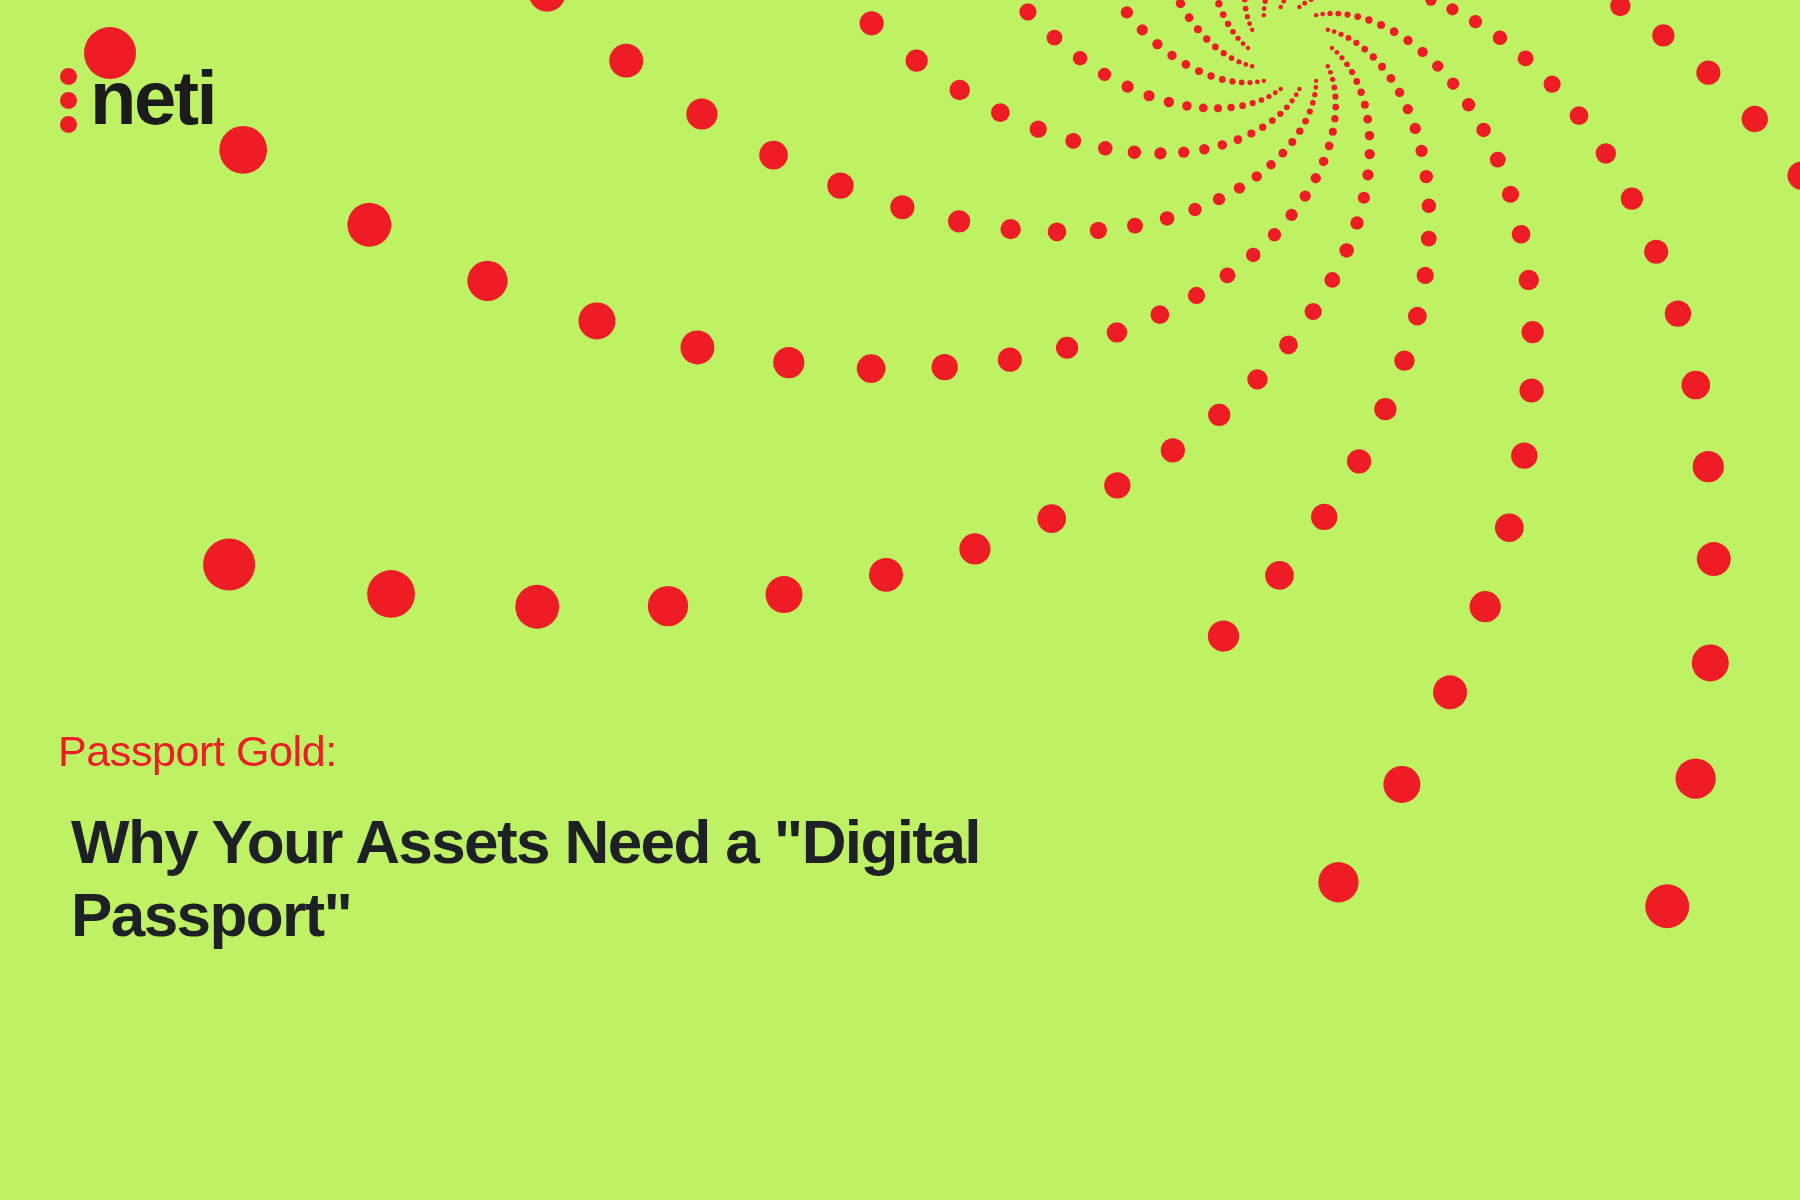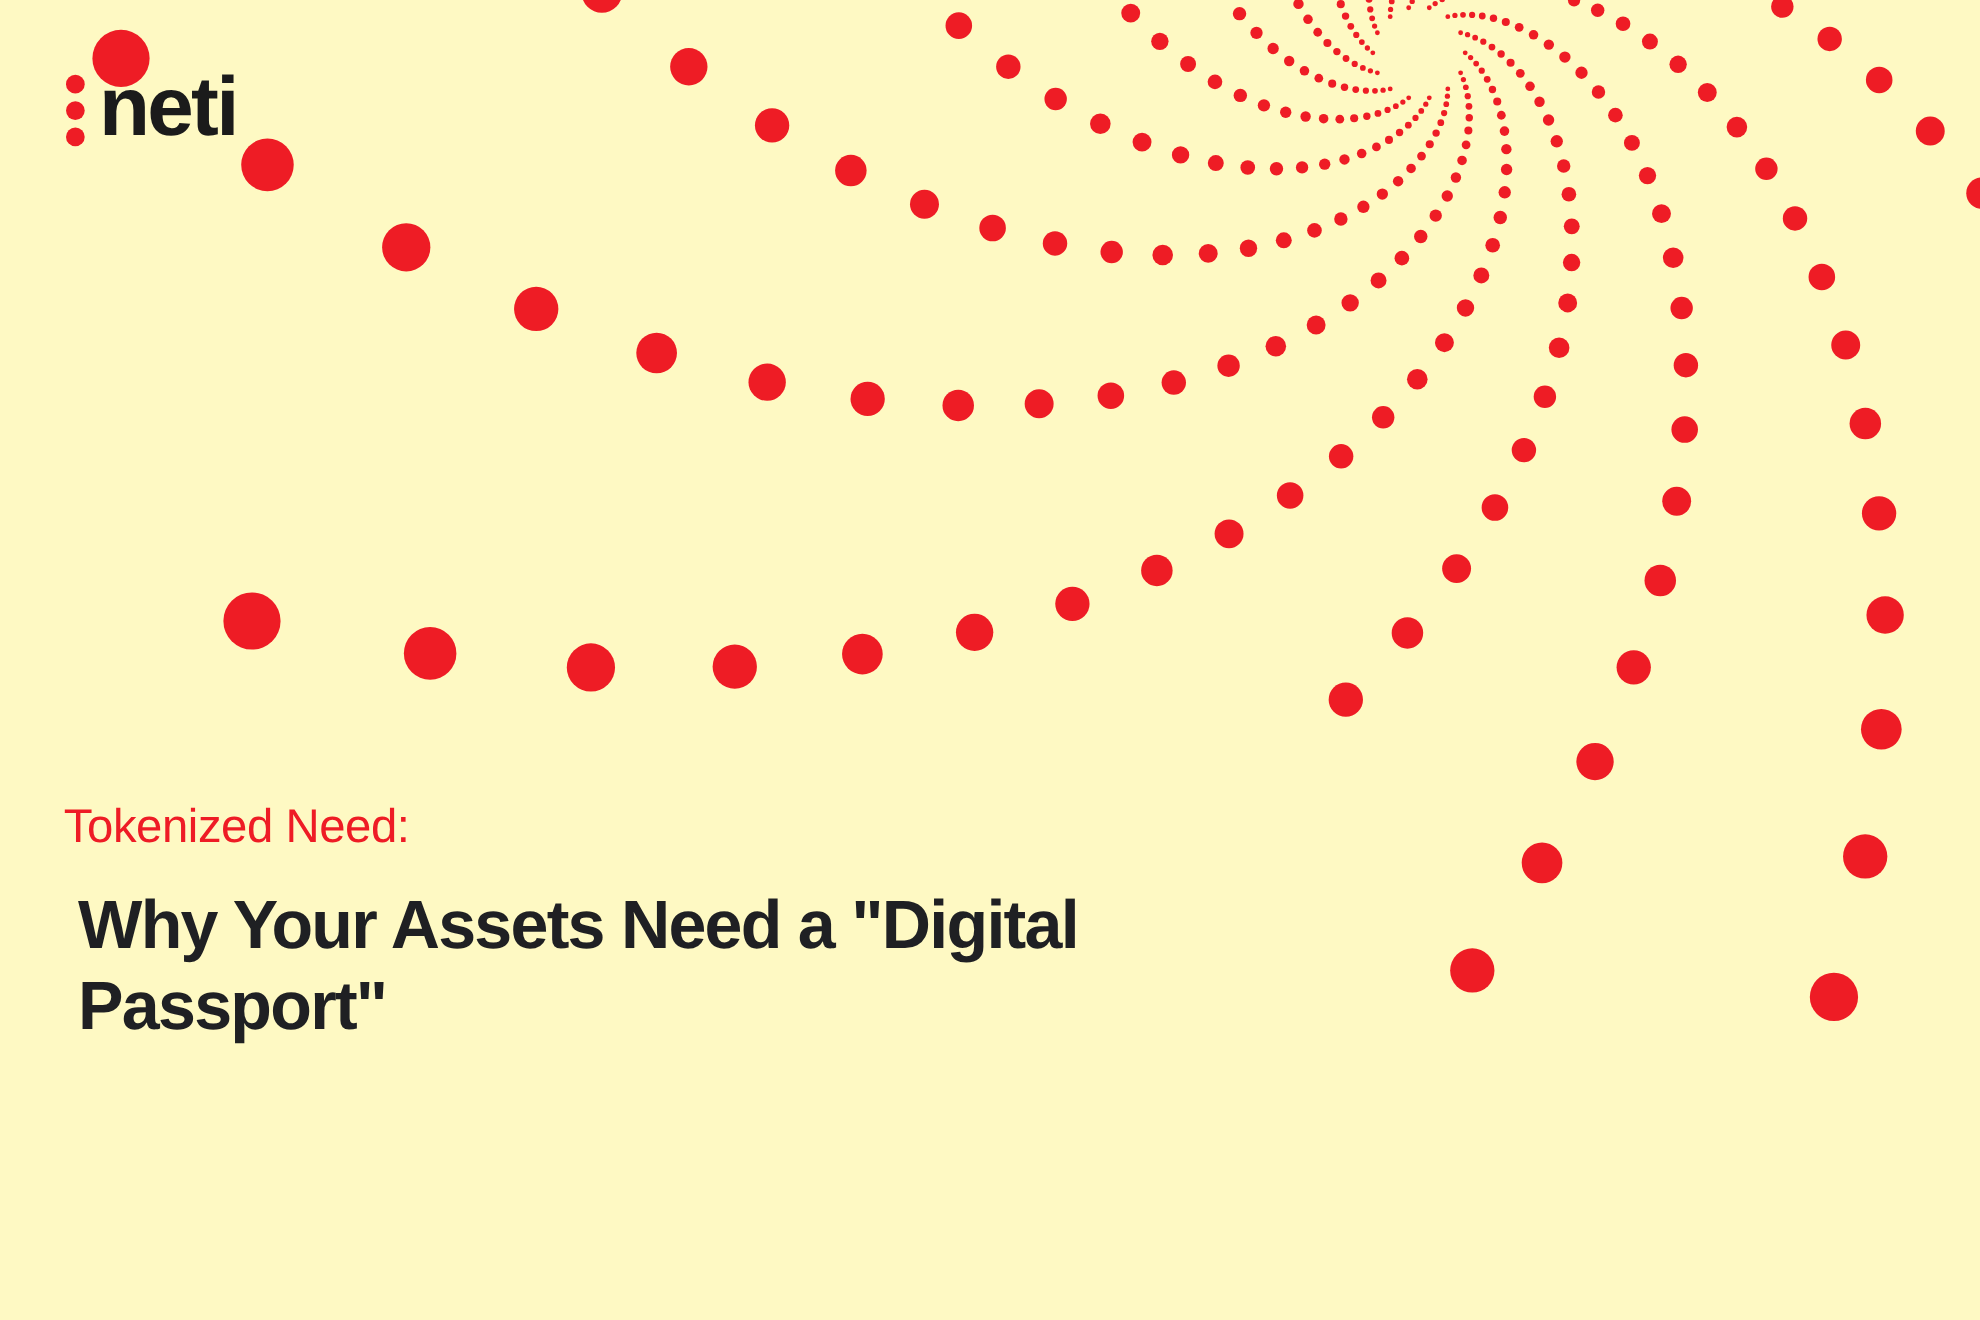--- a/index.html
+++ b/index.html
@@ -5,21 +5,21 @@
   * { margin:0; padding:0; box-sizing:border-box; }
   html, body {
     width:1800px; height:1200px;
     overflow:hidden;
     background:#f4f4f5;
     font-family:"Liberation Sans", sans-serif;
   }
   #banner {
     position:relative;
     width:1800px; height:1200px;
-    background:#fef9c3;
+    background:#bef264;
     overflow:hidden;
   }
 
   
   #spiral-art {
     position:absolute;
     left:0; top:0;
     width:1800px; height:1200px;
     pointer-events:none;
   }
@@ -381,17 +381,17 @@
   <div id="logo">
     <div id="logo-dots">
       <span></span>
       <span></span>
       <span></span>
     </div>
     <div id="logo-word">neti</div>
   </div>
 
   <div id="text-block">
-    <div id="eyebrow">Tokenized Need:</div>
+    <div id="eyebrow">Passport Gold:</div>
     <h1 id="headline">Why Your Assets Need a "Digital Passport"</h1>
   </div>
 
 </div>
 
 </body></html>

